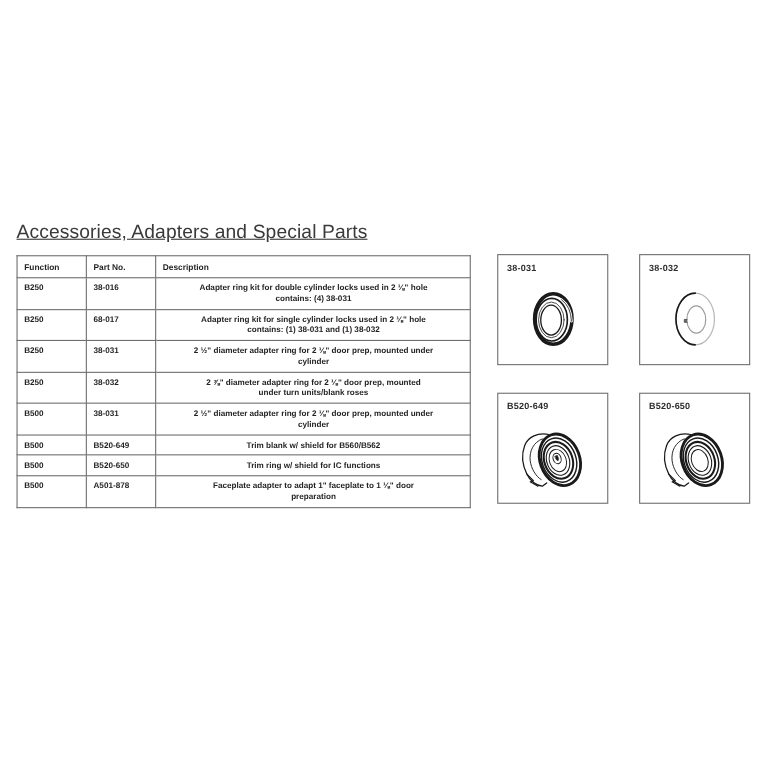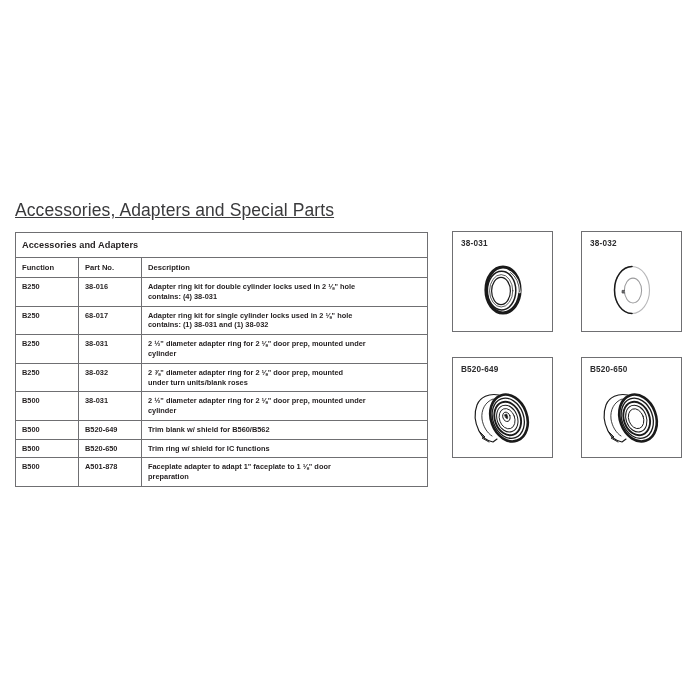--- a/index.html
+++ b/index.html
@@ -57,21 +57,21 @@
   .parts-table thead th {
     font-size: 7.6px;
     font-weight: bold;
     padding-top: 4.5px;
     padding-bottom: 4.5px;
   }
   .col-function { width: 63px; }
   .col-part     { width: 63px; }
   .col-desc     { width: 286px; }
 
-  .desc-line { display: block; white-space: nowrap; }
+  .desc-line { display: block; white-space: nowrap; text-align: center; }
 
   
   .figure-panel {
     position: absolute;
     width: 101px;
     height: 101px;
     border: 1.2px solid #6f6f72;
     background: #ffffff;
     box-sizing: border-box;
   }
@@ -103,23 +103,20 @@
 <div class="page-title">Accessories, Adapters and Special Parts</div>
 
 <table class="parts-table">
   <colgroup>
     <col class="col-function">
     <col class="col-part">
     <col class="col-desc">
   </colgroup>
   <thead>
     <tr>
-      <th class="caption-cell" colspan="3">Accessories and Adapters</th>
-    </tr>
-    <tr>
       <th>Function</th>
       <th>Part No.</th>
       <th>Description</th>
     </tr>
   </thead>
   <tbody>
 
   <tr>
         <td>B250</td>
         <td>38-016</td>

